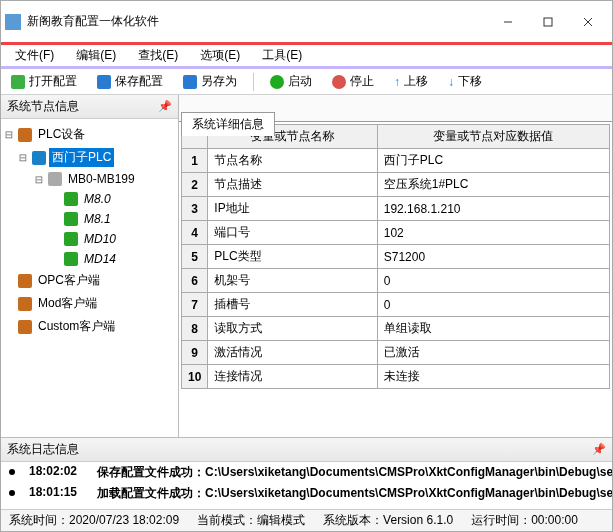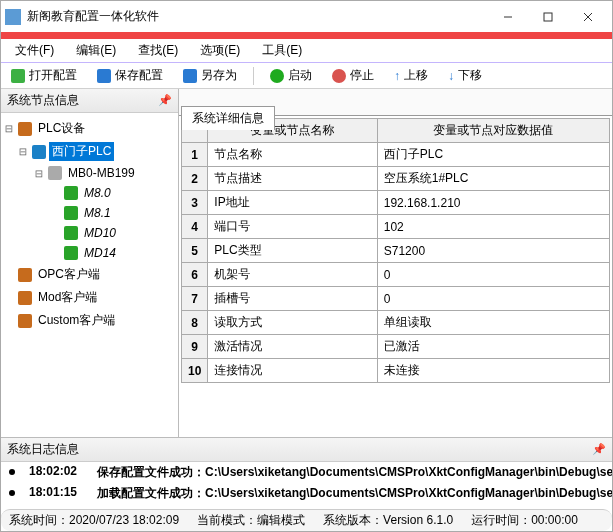--- a/index.html
+++ b/index.html
@@ -1,25 +1,25 @@
 <!DOCTYPE html>
 <html><head>
 <meta charset="utf-8">
 <style>
 * { box-sizing: border-box; margin: 0; padding: 0; font-family: "Microsoft YaHei", SimSun, sans-serif; font-size: 12px; }
 body { background: #fff; width: 613px; height: 532px; display: flex; flex-direction: column; border: 1px solid #aaa; }
 
-.titlebar { height: 38px; background: #fff; display: flex; align-items: center; padding: 0 4px; border-bottom: 7px solid #ef4444; }
+.titlebar { height: 44px; background: #fff; display: flex; align-items: center; padding: 0 4px; border-bottom: 3px solid #ef4444; }
 .titlebar .app-icon { width: 16px; height: 16px; background: #5b9bd5; margin-right: 6px; }
 .titlebar .title { flex: 1; }
 .titlebar .win-btns { display: flex; gap: 0; }
 .titlebar .win-btn { width: 40px; height: 24px; display: flex; align-items: center; justify-content: center; cursor: default; }
 .titlebar .win-btn svg { stroke: #333; }
 
-.menubar { height: 24px; display: flex; align-items: center; padding: 0 4px; gap: 2px; border-bottom: 1px solid #c4b5fd; }
+.menubar { height: 24px; display: flex; align-items: center; padding: 0 4px; gap: 2px; border-bottom: 3px solid #c4b5fd; }
 .menubar .menu-item { padding: 3px 10px; cursor: default; }
 
 .toolbar { height: 26px; display: flex; align-items: center; padding: 0 4px; gap: 8px; border-bottom: 1px solid #d0d0d0; }
 .toolbar .tb-btn { display: flex; align-items: center; padding: 2px 6px; gap: 4px; cursor: default; }
 .toolbar .sep { width: 1px; height: 18px; background: #ccc; margin: 0 2px; }
 .tb-icon { width: 14px; height: 14px; display: inline-block; }
 
 .main { flex: 1; display: flex; min-height: 0; }
 
 .left-panel { width: 178px; display: flex; flex-direction: column; border-right: 1px solid #bbb; min-width: 0; }
@@ -43,21 +43,21 @@
 .grid td.rownum { width: 26px; text-align: center; background: #f0f0f0; font-weight: bold; }
 .grid-wrap { flex: 1; overflow: auto; padding: 2px; }
 
 .log-panel { height: 72px; border-top: 1px solid #bbb; display: flex; flex-direction: column; }
 .log-body { flex: 1; overflow: auto; }
 .log-row { display: flex; gap: 14px; padding: 2px 8px; white-space: nowrap; }
 .log-row .dot { width: 6px; height: 6px; border-radius: 50%; background: #000; margin-top: 5px; flex-shrink: 0; }
 .log-row .ts { font-weight: bold; min-width: 54px; }
 .log-row .msg { font-weight: bold; }
 
-.statusbar { height: 22px; border-top: 1px solid #ccc; display: flex; align-items: center; gap: 18px; padding: 0 8px; background: #f5f5f5; border-radius: 9px; }
+.statusbar { height: 22px; border-top: 1px solid #ccc; display: flex; align-items: center; gap: 18px; padding: 0 8px; background: #f5f5f5; }
 .statusbar .cell { white-space: nowrap; }
 
 .ic-green{background:#3cb043;border-radius:2px;}
 .ic-blue{background:#2a7ad2;border-radius:2px;}
 .ic-run{background:#1faa1f;border-radius:50%;}
 .ic-stop{background:#d9534f;border-radius:50%;}
 .ic-up{color:#2a7ad2;font-weight:bold;}
 .ic-dn{color:#2a7ad2;font-weight:bold;}
 .ic-plc{background:#c66b1d;border-radius:2px;}
 .ic-mod{background:#1b81c7;border-radius:2px;}

